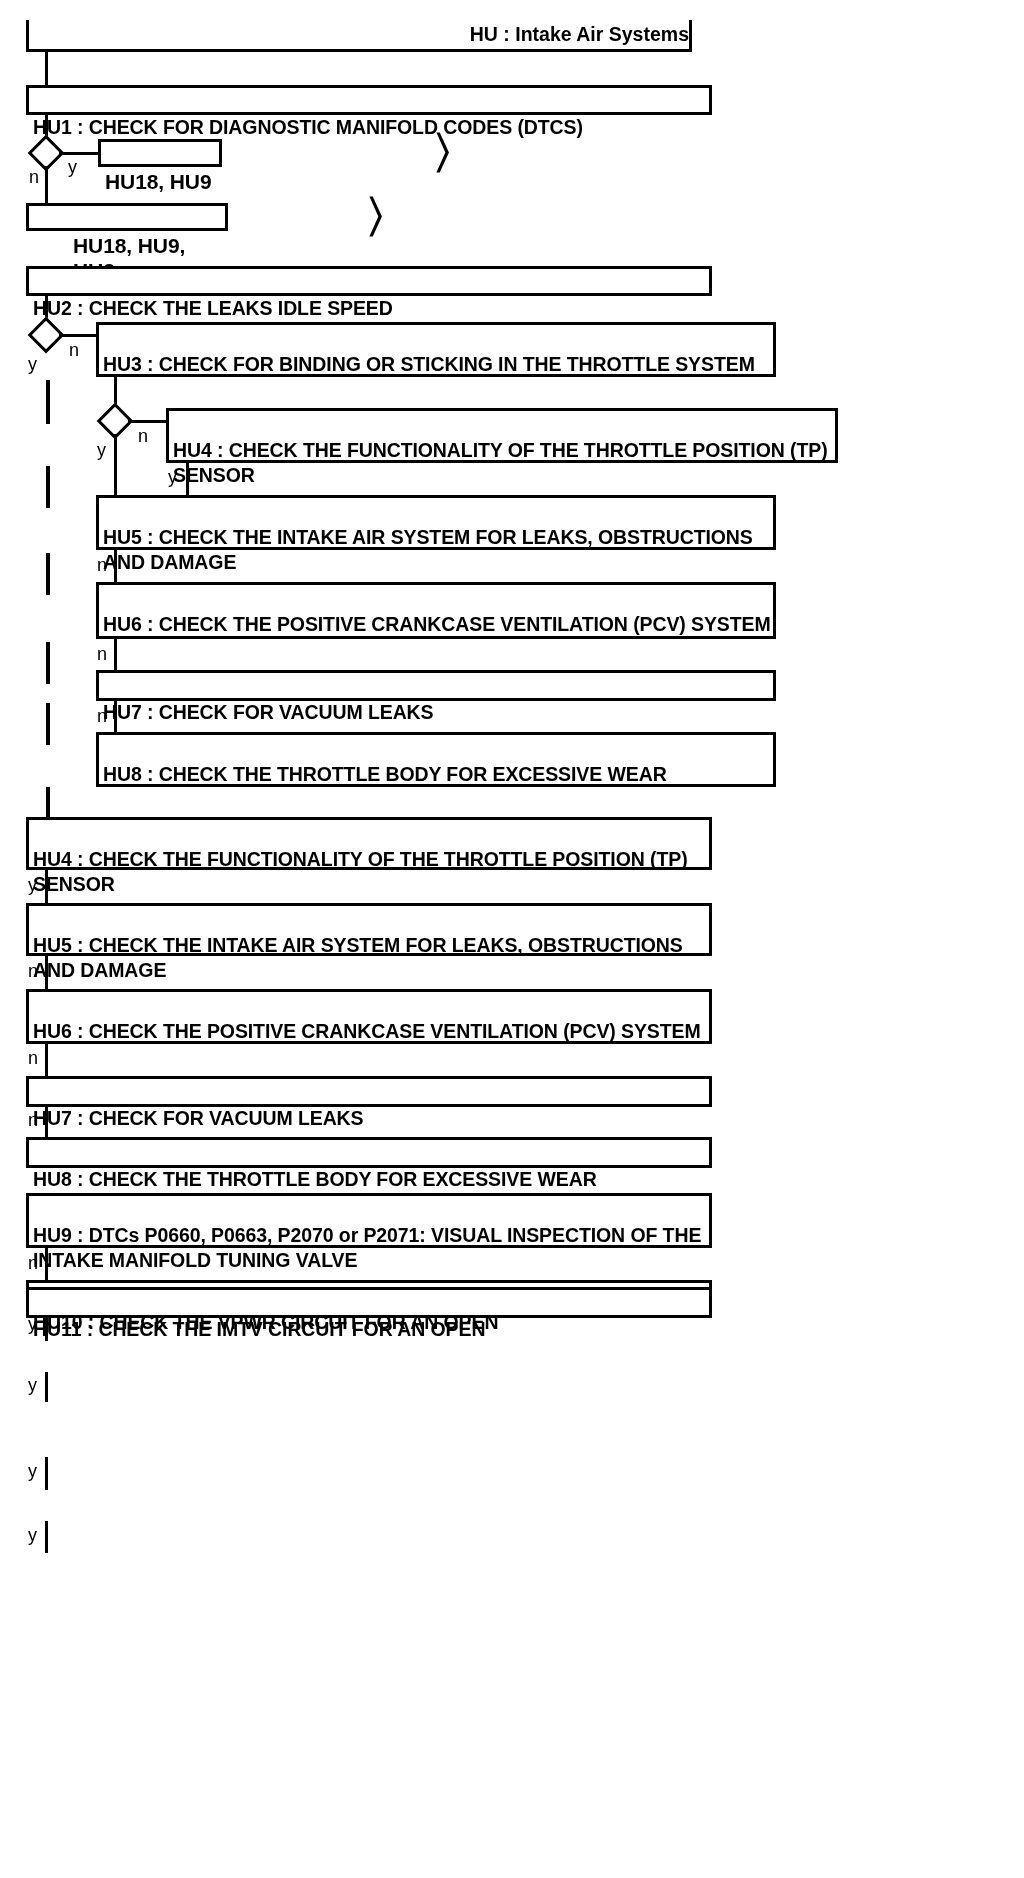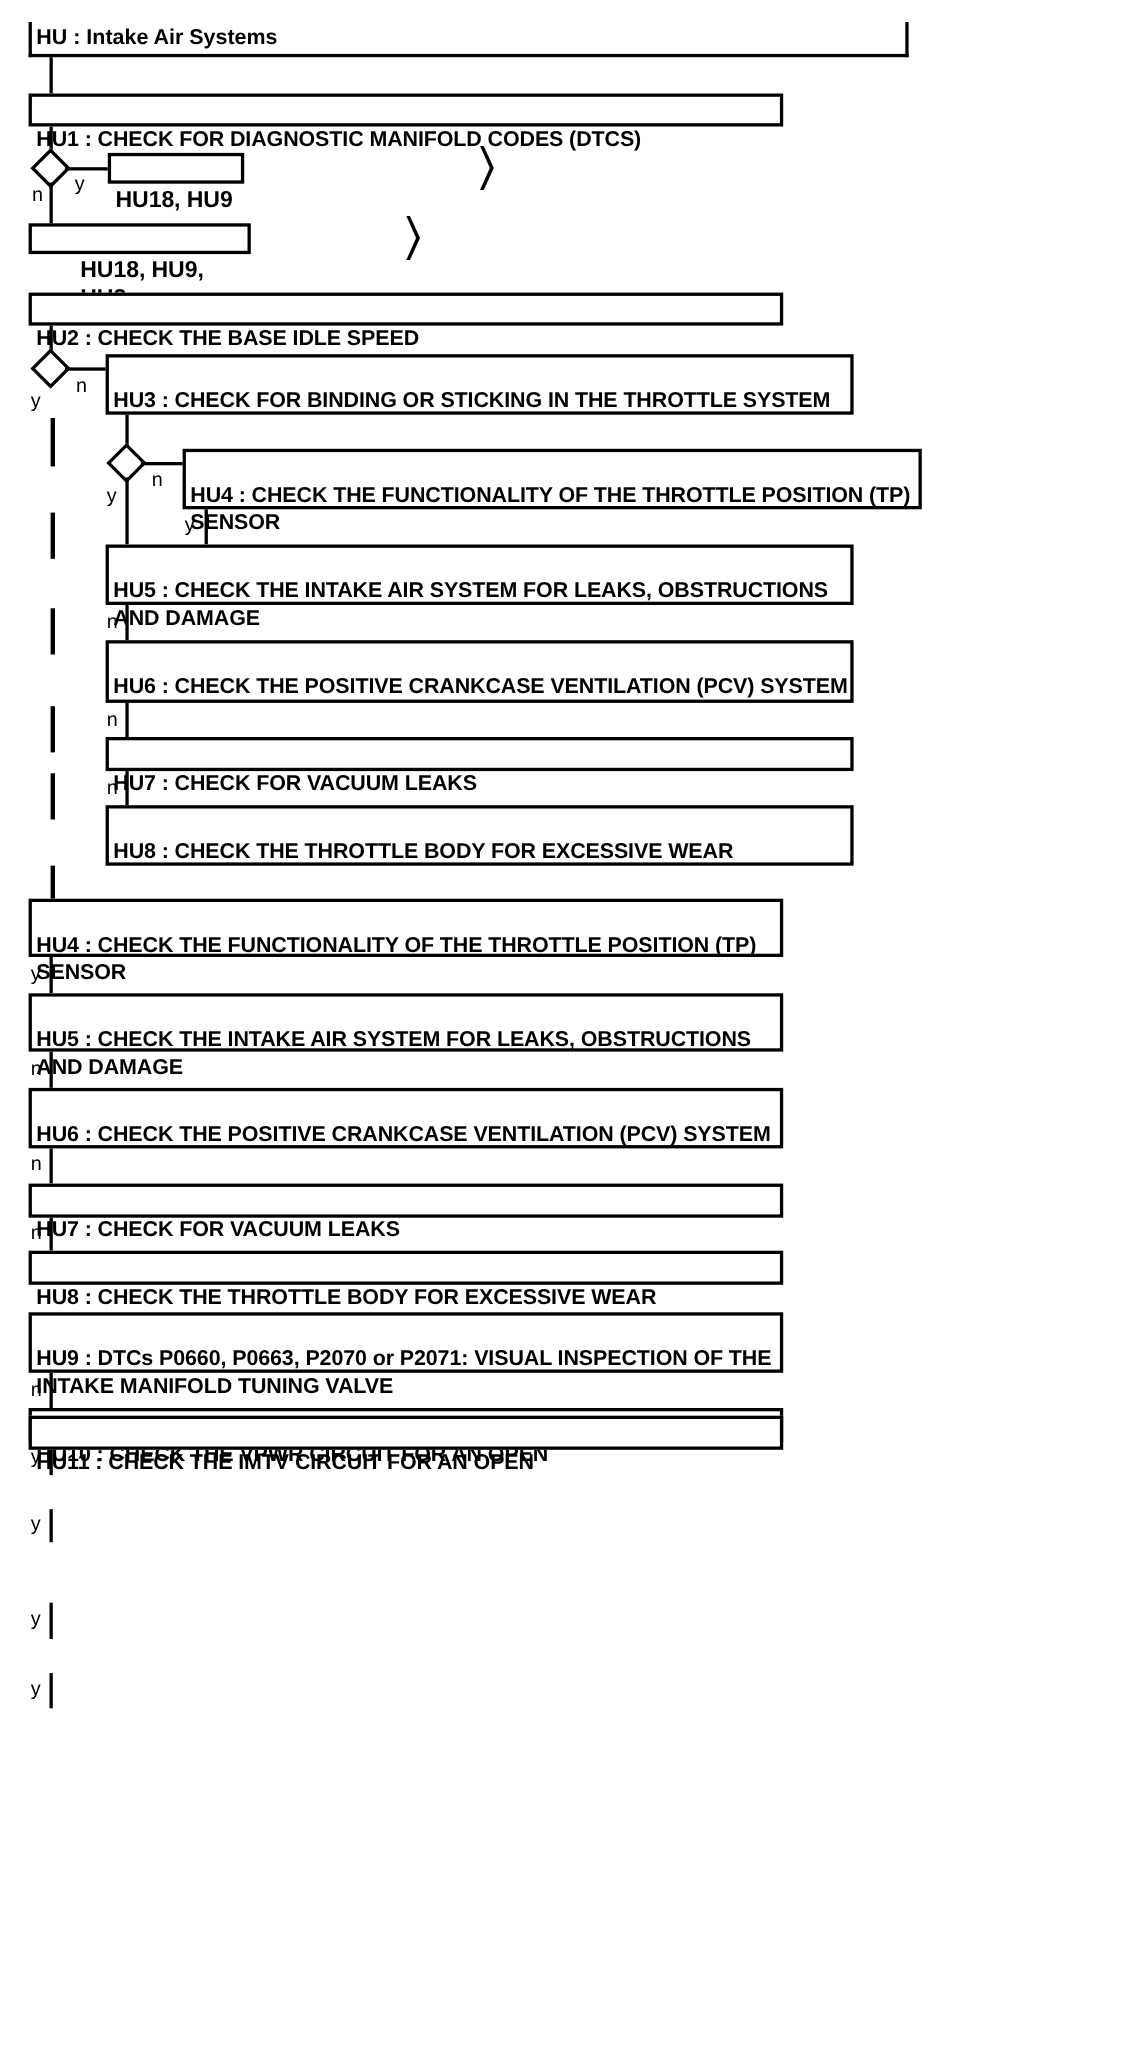--- a/index.html
+++ b/index.html
@@ -77,21 +77,21 @@
     font-weight:normal;
     color:#000;
     font-family:"Liberation Serif", serif;
   }
 </style>
 </head>
 <body>
 
 <div id="canvas">
 
-  <div class="hdrbar" style="left:26px; top:20px; width:800px; height:32px;">
+  <div class="hdrbar" style="left:26px; top:20px; width:666px; height:32px;text-align:right;">
     <span>HU : Intake Air Systems</span>
   </div>
   <div class="vline" style="left:45px; top:52px; height:33px;"></div>
 
   <div class="box" style="left:26px; top:85px; width:686px; height:30px;">
     <span>HU1 : CHECK FOR DIAGNOSTIC MANIFOLD CODES (DTCS)</span>
   </div>
 
   <div class="vline" style="left:45px; top:115px; height:25px;"></div>
 
@@ -107,21 +107,21 @@
   <div class="chev" style="left:435px; top:128px;">〉</div>
 
   <div class="vline" style="left:45px; top:166px; height:38px;"></div>
 
   <div class="box tag" style="left:26px; top:203px; width:202px; height:28px;padding-left:44px;">
     <span>HU18, HU9, HU2</span>
   </div>
   <div class="chev" style="left:368px; top:192px;">〉</div>
 
   <div class="box" style="left:26px; top:266px; width:686px; height:30px;">
-    <span>HU2 : CHECK THE BASE IDLE SPEED</span>
+    <span>HU2 : CHECK THE LEAKS IDLE SPEED</span>
   </div>
 
   <div class="vline" style="left:45px; top:296px; height:26px;"></div>
 
   <div class="diamond" style="left:33px; top:322px;"></div>
   <div class="hline" style="left:59px; top:334px; width:40px;"></div>
   <div class="lbl" style="left:69px; top:341px;">n</div>
   <div class="lbl" style="left:28px; top:355px;">y</div>
 
   <div class="box" style="left:96px; top:322px; width:680px; height:55px;">

